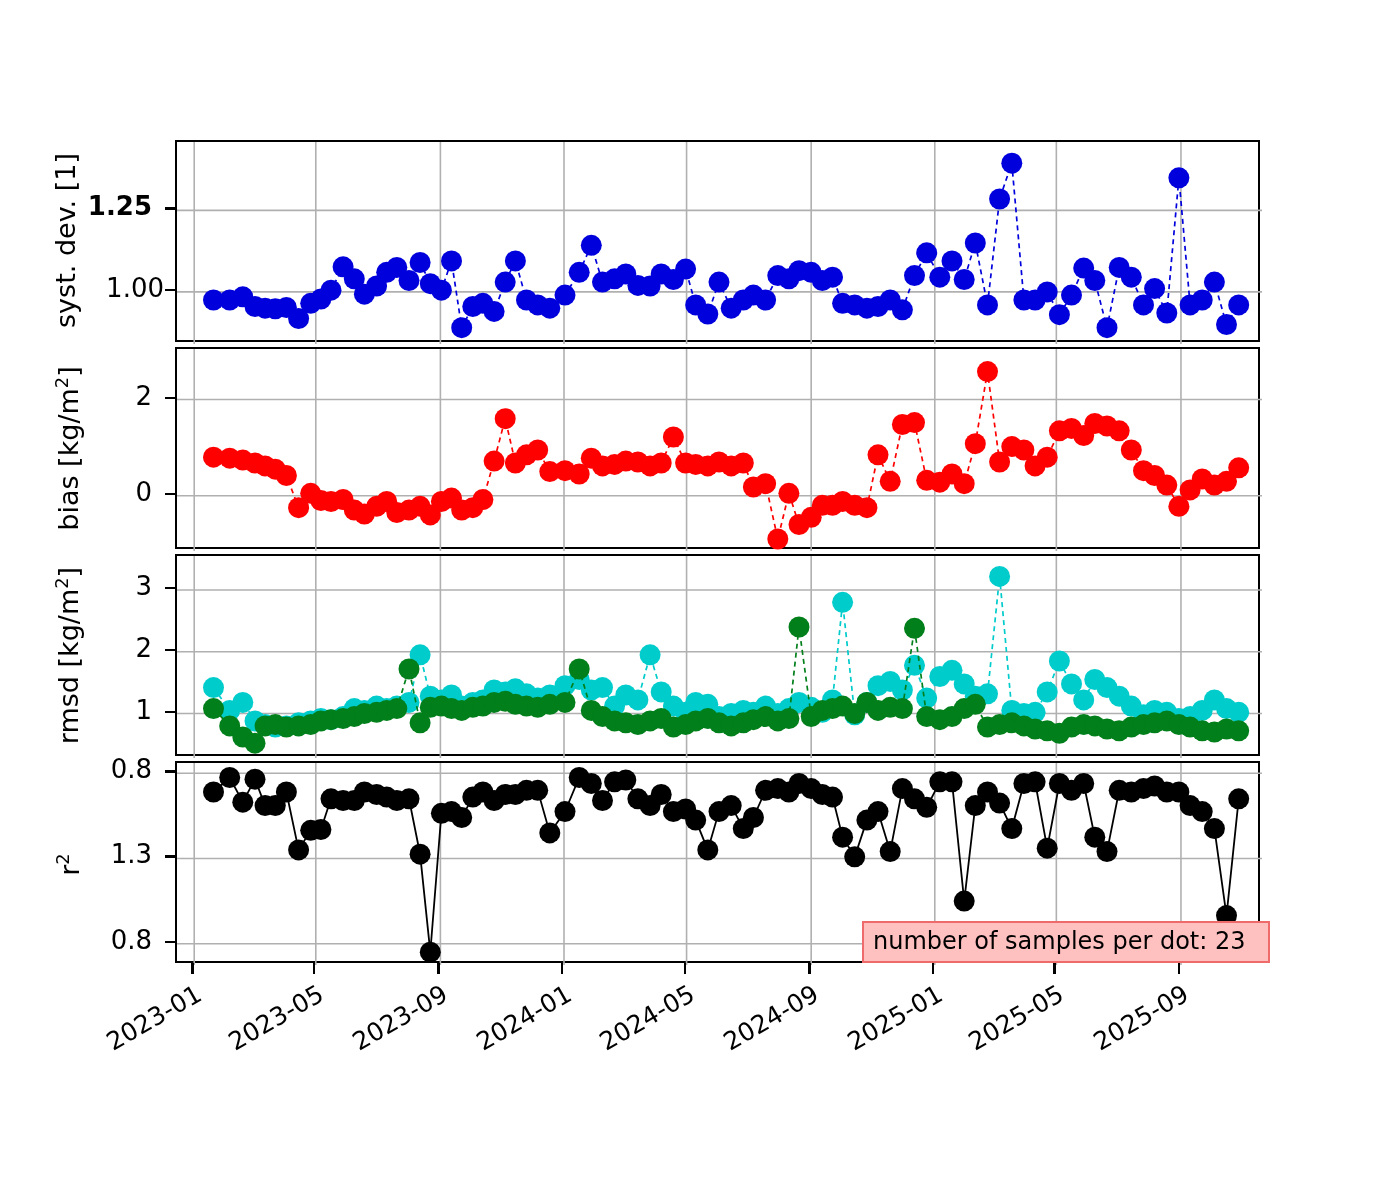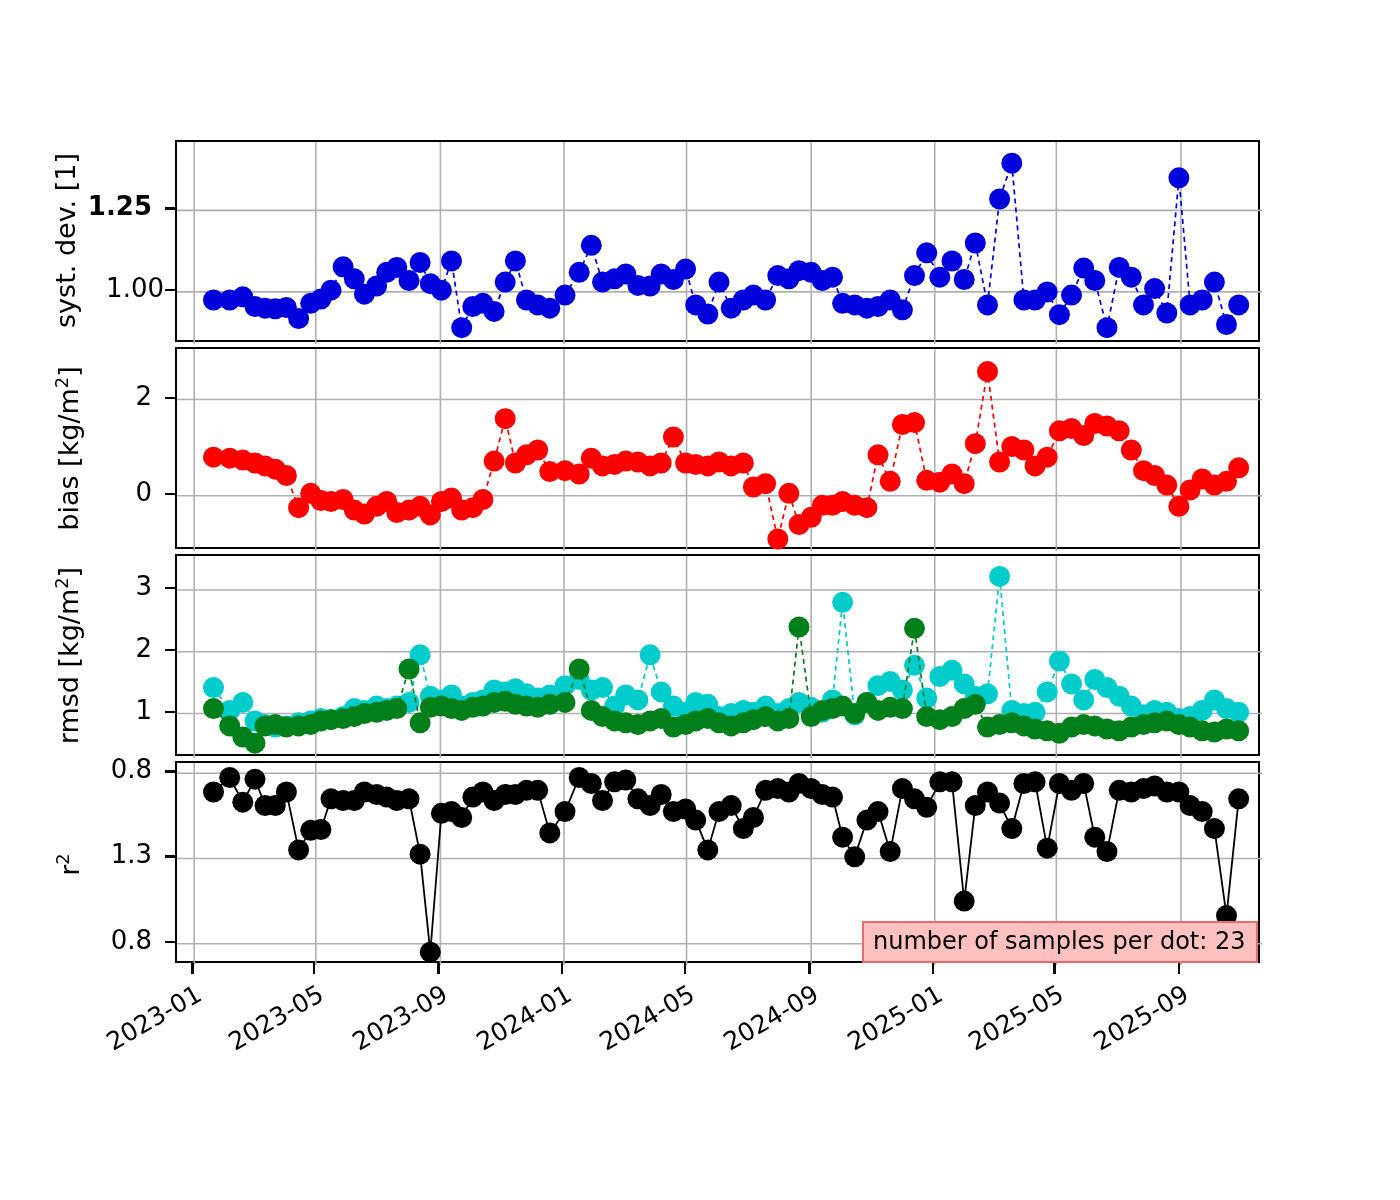--- a/index.html
+++ b/index.html
@@ -6,21 +6,21 @@
   body{width:1400px;height:1200px;font-family:"DejaVu Sans","Liberation Sans",sans-serif;overflow:hidden;}
   #root{position:relative;width:1400px;height:1200px;background:#fff;}
   .panel{position:absolute;box-sizing:border-box;border:2.4px solid #000;background:#fff;}
   .plotsvg{position:absolute;left:0;top:0;}
   .ylabel{position:absolute;transform-origin:50% 50%;transform:rotate(-90deg);
           font-size:27px;color:#000;white-space:nowrap;text-align:center;}
   .ytick{position:absolute;font-size:26px;color:#000;text-align:right;white-space:nowrap;}
   .xtick{position:absolute;font-size:25px;color:#000;white-space:nowrap;
          transform-origin:right top;transform:rotate(-30deg);text-align:right;}
   .annot{position:absolute;background:#ffc0c0;border:2px solid #ef6a6a;
-         font-size:24px;color:#000;padding:4px 10px 6px 9px;white-space:nowrap;}
+         font-size:24px;color:#000;padding:4px 22px 6px 9px;white-space:nowrap;}
   sup{font-size:0.66em;vertical-align:super;}
 </style>
 </head>
 <body>
 
 <div id="root">
 
   <div class="ylabel" style="left:-45px;top:225px;width:220px;">syst. dev. [1]</div>
   <div class="ylabel" style="left:-43px;top:432px;width:220px;">bias [kg/m<sup>2</sup>]</div>
   <div class="ylabel" style="left:-43px;top:639px;width:220px;">rmsd [kg/m<sup>2</sup>]</div>

